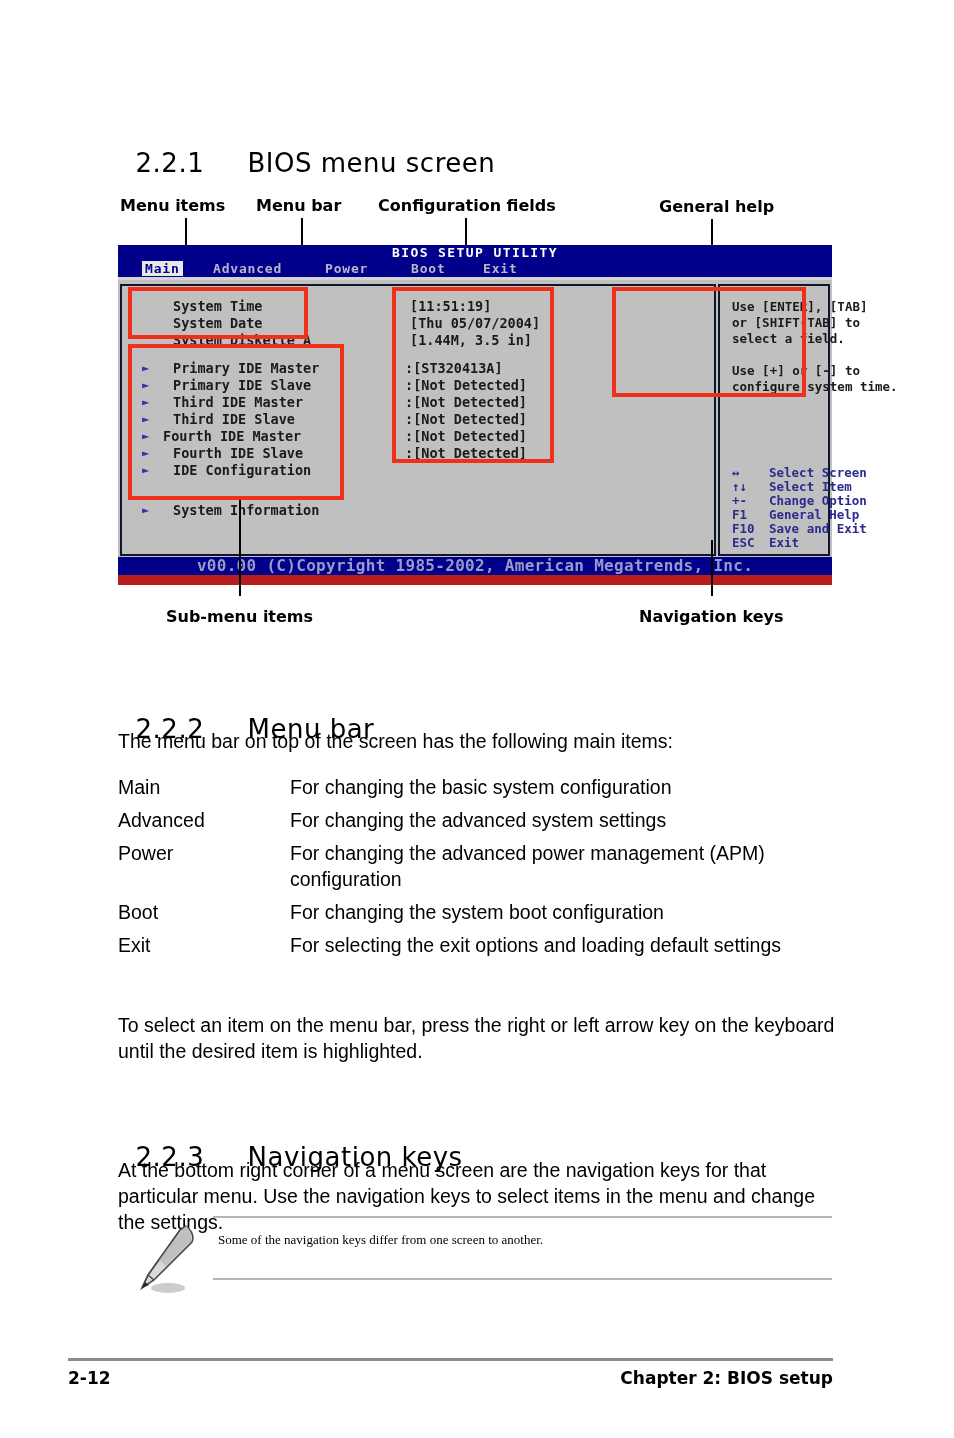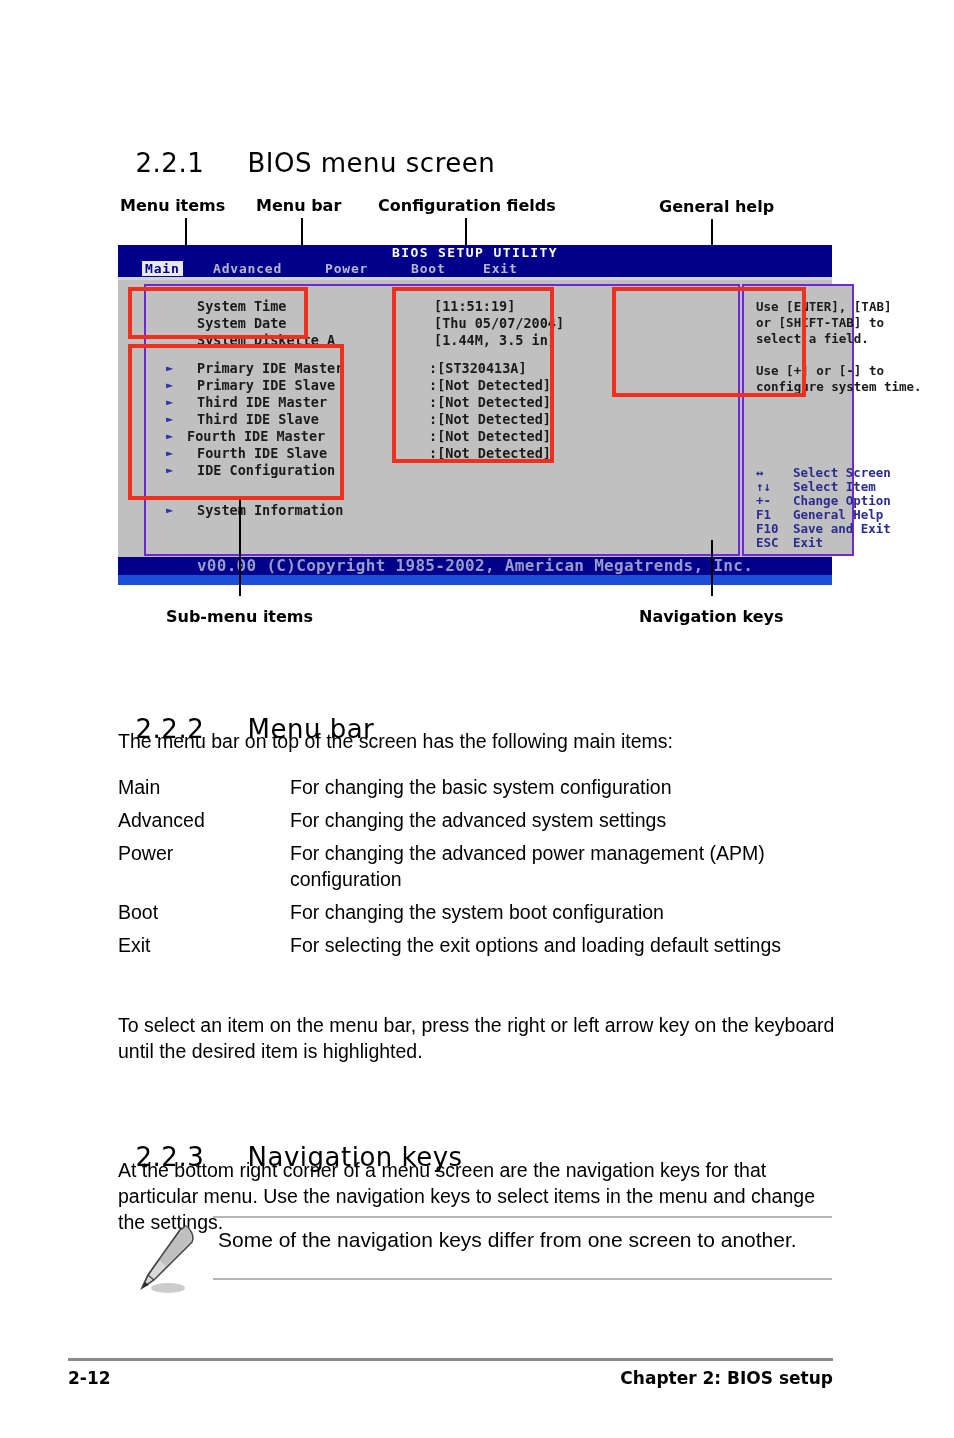--- a/index.html
+++ b/index.html
@@ -48,21 +48,21 @@
     width: 2px;
   }
 
   
   #bios-figure {
     position: absolute;
     left: 118px;
     top: 245px;
     width: 714px;
     height: 340px;
-    background: #1d4ed8;
+    background: #b91c1c;
     font-family: "DejaVu Sans Mono", monospace;
   }
   .bios-topbar {
     position: absolute;
     left: 0; top: 0;
     width: 714px;
     height: 32px;
     background: #00008b;
     overflow: hidden;
   }
@@ -104,24 +104,23 @@
     position: absolute;
     left: 0; top: 32px;
     width: 714px;
     height: 280px;
     background: #c0c0c0;
     border-top: 3px solid #d4d4d4;
     box-sizing: border-box;
   }
   .panel-frame {
     position: absolute;
-    border: 2px solid #6d28d9;
+    border: 2px solid #0f172a;
     box-sizing: border-box;
     background: #c0c0c0;
-    margin-left: 24px;
   }
   #left-panel  { left: 2px;   top: 4px; width: 596px; height: 272px; }
   #right-panel { left: 600px; top: 4px; width: 112px; height: 272px; }
 
   .bios-line {
     position: absolute;
     font-family: "DejaVu Sans Mono", monospace;
     font-size: 13.5px;
     font-weight: bold;
     color: #1a1a1a;
@@ -192,23 +191,24 @@
     line-height: 26px;
   }
 
   
   #note-block { position: absolute; left: 118px; top: 1216px; width: 714px; }
   .note-rule { position: absolute; left: 95px; width: 619px; height: 2px; background: #b5b5b5; }
   .note-text {
     position: absolute;
     left: 100px;
     top: 12px;
-    font-size: 21px;
+    font-size: 13px;
     line-height: 24px;
     white-space: nowrap;
+    font-family: Liberation Serif, serif;
   }
 
   
   #page-footer-rule {
     position: absolute;
     left: 68px; top: 1358px;
     width: 765px; height: 3px;
     background: #8c8c8c;
   }
   .foot-txt {

